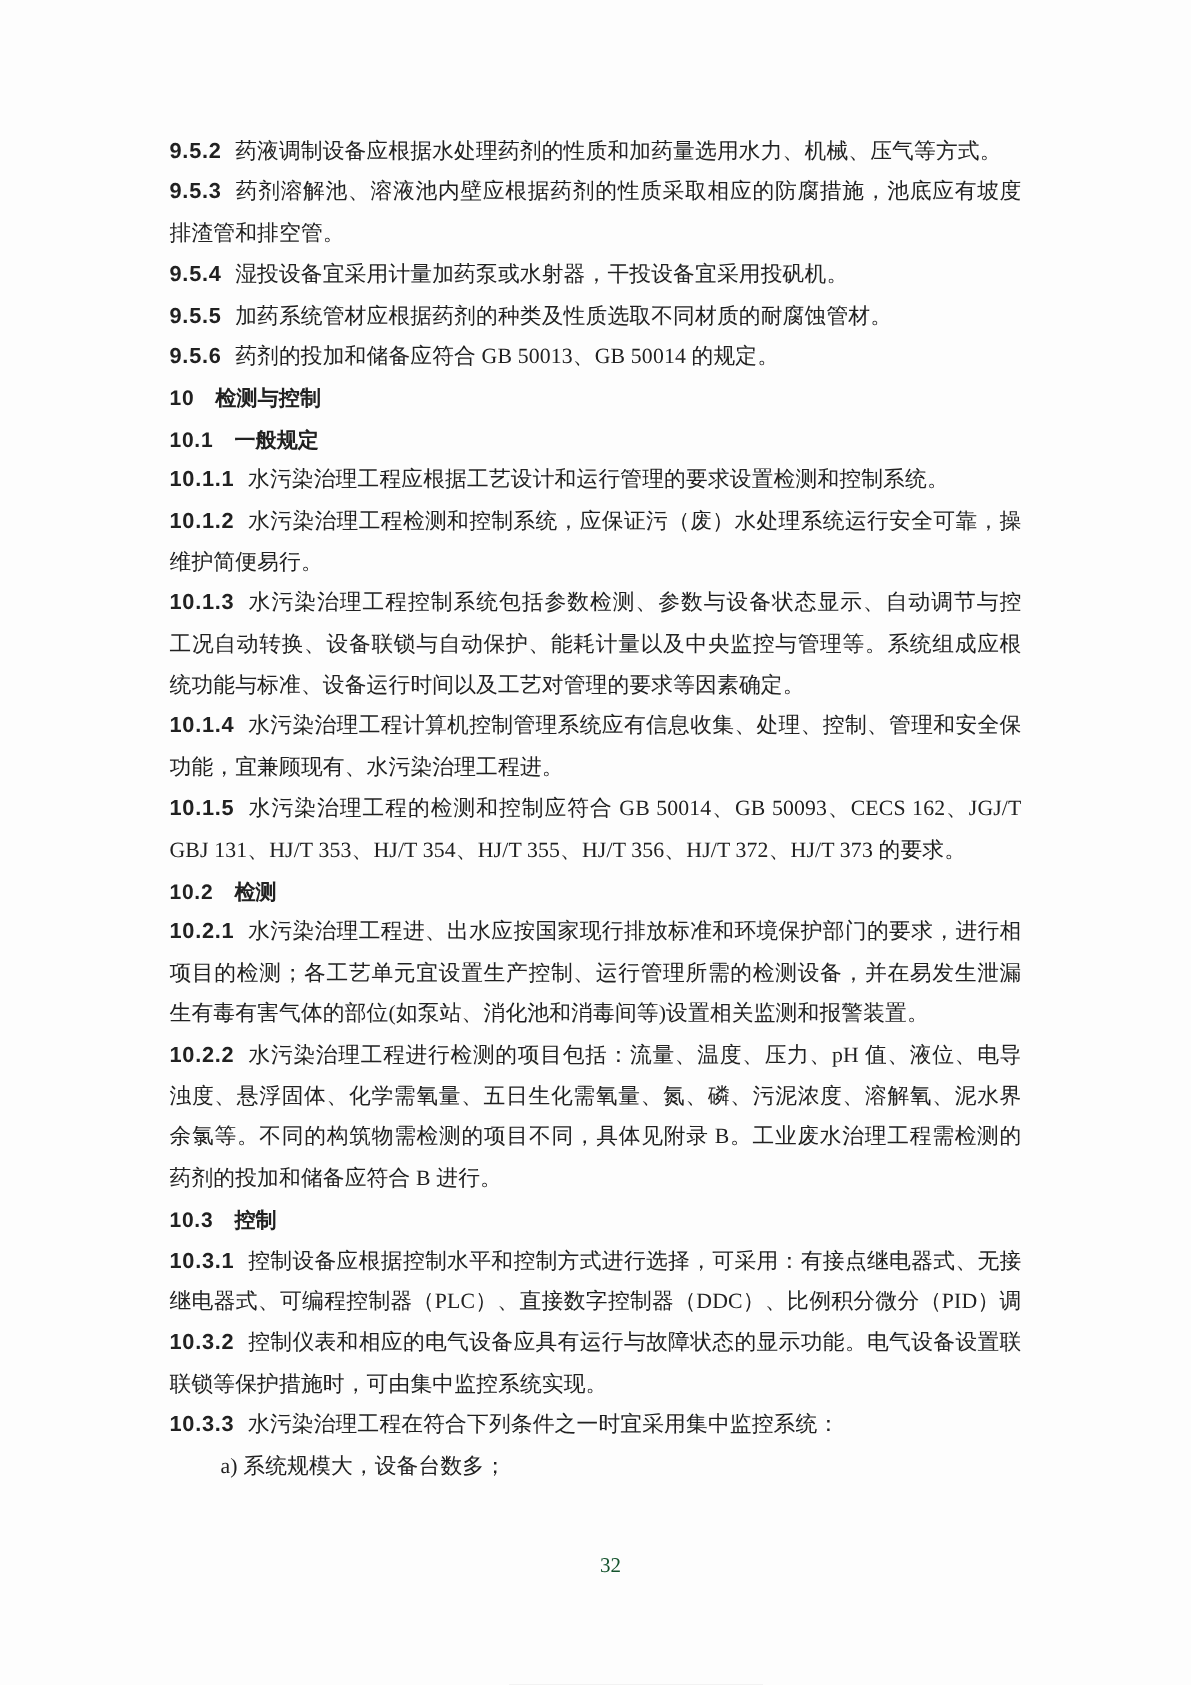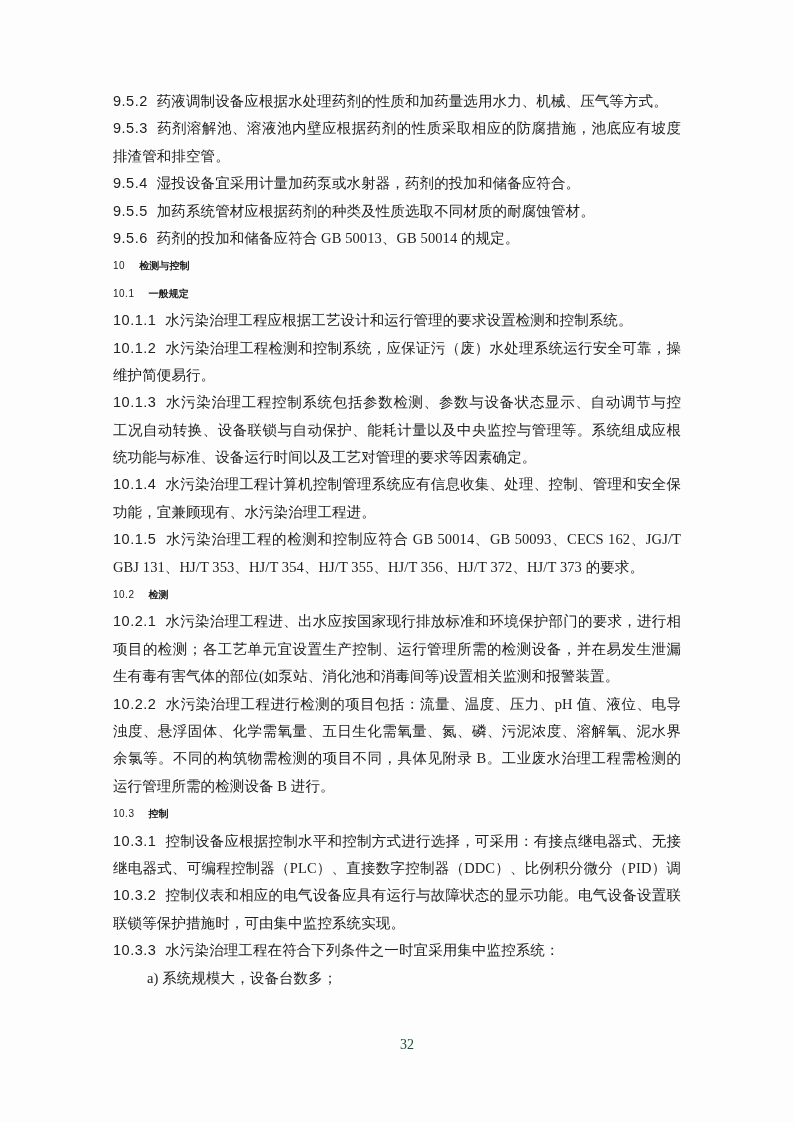--- a/index.html
+++ b/index.html
@@ -31,28 +31,28 @@
     overflow: hidden;
     letter-spacing: 0.1px;
   }
   .line.justify {
     text-align: justify;
     text-align-last: justify;
   }
   .line.heading {
     font-family: "Liberation Sans", "DejaVu Sans", sans-serif;
     font-weight: bold;
-    font-size: 10px;
+    font-size: 14px;
   }
   .line.indent {
     padding-left: 34px;
   }
   .num {
     font-family: "Liberation Sans", "DejaVu Sans", sans-serif;
-    font-weight: normal;
+    font-weight: bold;
     margin-right: 9px;
     letter-spacing: 0.5px;
     margin-top: 20px;
   }
   .heading .num {
     margin-right: 14px;
   }
   .pagenum {
     position: absolute;
     left: 10px;
@@ -65,21 +65,21 @@
   }
 </style>
 </head>
 <body>
 
 <div class="page">
   <div class="content">
       <div class="line"><span class="num">9.5.2</span><span>药液调制设备应根据水处理药剂的性质和加药量选用水力、机械、压气等方式。</span></div>
       <div class="line justify"><span class="num">9.5.3</span><span>药剂溶解池、溶液池内壁应根据药剂的性质采取相应的防腐措施，池底应有坡度并设</span></div>
       <div class="line"><span>排渣管和排空管。</span></div>
-      <div class="line"><span class="num">9.5.4</span><span>湿投设备宜采用计量加药泵或水射器，药剂的投加和储备应符合。</span></div>
+      <div class="line"><span class="num">9.5.4</span><span>湿投设备宜采用计量加药泵或水射器，干投设备宜采用投矾机。</span></div>
       <div class="line"><span class="num">9.5.5</span><span>加药系统管材应根据药剂的种类及性质选取不同材质的耐腐蚀管材。</span></div>
       <div class="line"><span class="num">9.5.6</span><span>药剂的投加和储备应符合 GB 50013、GB 50014 的规定。</span></div>
       <div class="line heading"><span class="num">10</span><span>检测与控制</span></div>
       <div class="line heading"><span class="num">10.1</span><span>一般规定</span></div>
       <div class="line"><span class="num">10.1.1</span><span>水污染治理工程应根据工艺设计和运行管理的要求设置检测和控制系统。</span></div>
       <div class="line justify"><span class="num">10.1.2</span><span>水污染治理工程检测和控制系统，应保证污（废）水处理系统运行安全可靠，操作、</span></div>
       <div class="line"><span>维护简便易行。</span></div>
       <div class="line justify"><span class="num">10.1.3</span><span>水污染治理工程控制系统包括参数检测、参数与设备状态显示、自动调节与控制、</span></div>
       <div class="line justify"><span>工况自动转换、设备联锁与自动保护、能耗计量以及中央监控与管理等。系统组成应根据系</span></div>
       <div class="line"><span>统功能与标准、设备运行时间以及工艺对管理的要求等因素确定。</span></div>
@@ -87,21 +87,21 @@
       <div class="line"><span>功能，宜兼顾现有、水污染治理工程进。</span></div>
       <div class="line justify"><span class="num">10.1.5</span><span>水污染治理工程的检测和控制应符合 GB 50014、GB 50093、CECS 162、JGJ/T 16、</span></div>
       <div class="line"><span>GBJ 131、HJ/T 353、HJ/T 354、HJ/T 355、HJ/T 356、HJ/T 372、HJ/T 373 的要求。</span></div>
       <div class="line heading"><span class="num">10.2</span><span>检测</span></div>
       <div class="line justify"><span class="num">10.2.1</span><span>水污染治理工程进、出水应按国家现行排放标准和环境保护部门的要求，进行相关</span></div>
       <div class="line justify"><span>项目的检测；各工艺单元宜设置生产控制、运行管理所需的检测设备，并在易发生泄漏或产</span></div>
       <div class="line"><span>生有毒有害气体的部位(如泵站、消化池和消毒间等)设置相关监测和报警装置。</span></div>
       <div class="line justify"><span class="num">10.2.2</span><span>水污染治理工程进行检测的项目包括：流量、温度、压力、pH 值、液位、电导率、</span></div>
       <div class="line justify"><span>浊度、悬浮固体、化学需氧量、五日生化需氧量、氮、磷、污泥浓度、溶解氧、泥水界面、</span></div>
       <div class="line justify"><span>余氯等。不同的构筑物需检测的项目不同，具体见附录 B。工业废水治理工程需检测的项目</span></div>
-      <div class="line"><span>运行管理所需的检测设备 B 进行。</span></div>
+      <div class="line"><span>药剂的投加和储备应符合 B 进行。</span></div>
       <div class="line heading"><span class="num">10.3</span><span>控制</span></div>
       <div class="line justify"><span class="num">10.3.1</span><span>控制设备应根据控制水平和控制方式进行选择，可采用：有接点继电器式、无接点</span></div>
       <div class="line justify"><span>继电器式、可编程控制器（PLC）、直接数字控制器（DDC）、比例积分微分（PID）调节器、</span></div>
       <div class="line justify"><span class="num">10.3.2</span><span>控制仪表和相应的电气设备应具有运行与故障状态的显示功能。电气设备设置联动、</span></div>
       <div class="line"><span>联锁等保护措施时，可由集中监控系统实现。</span></div>
       <div class="line"><span class="num">10.3.3</span><span>水污染治理工程在符合下列条件之一时宜采用集中监控系统：</span></div>
       <div class="line indent"><span>a) 系统规模大，设备台数多；</span></div>
     </div>
   <div class="pagenum">32</div>
 </div>

